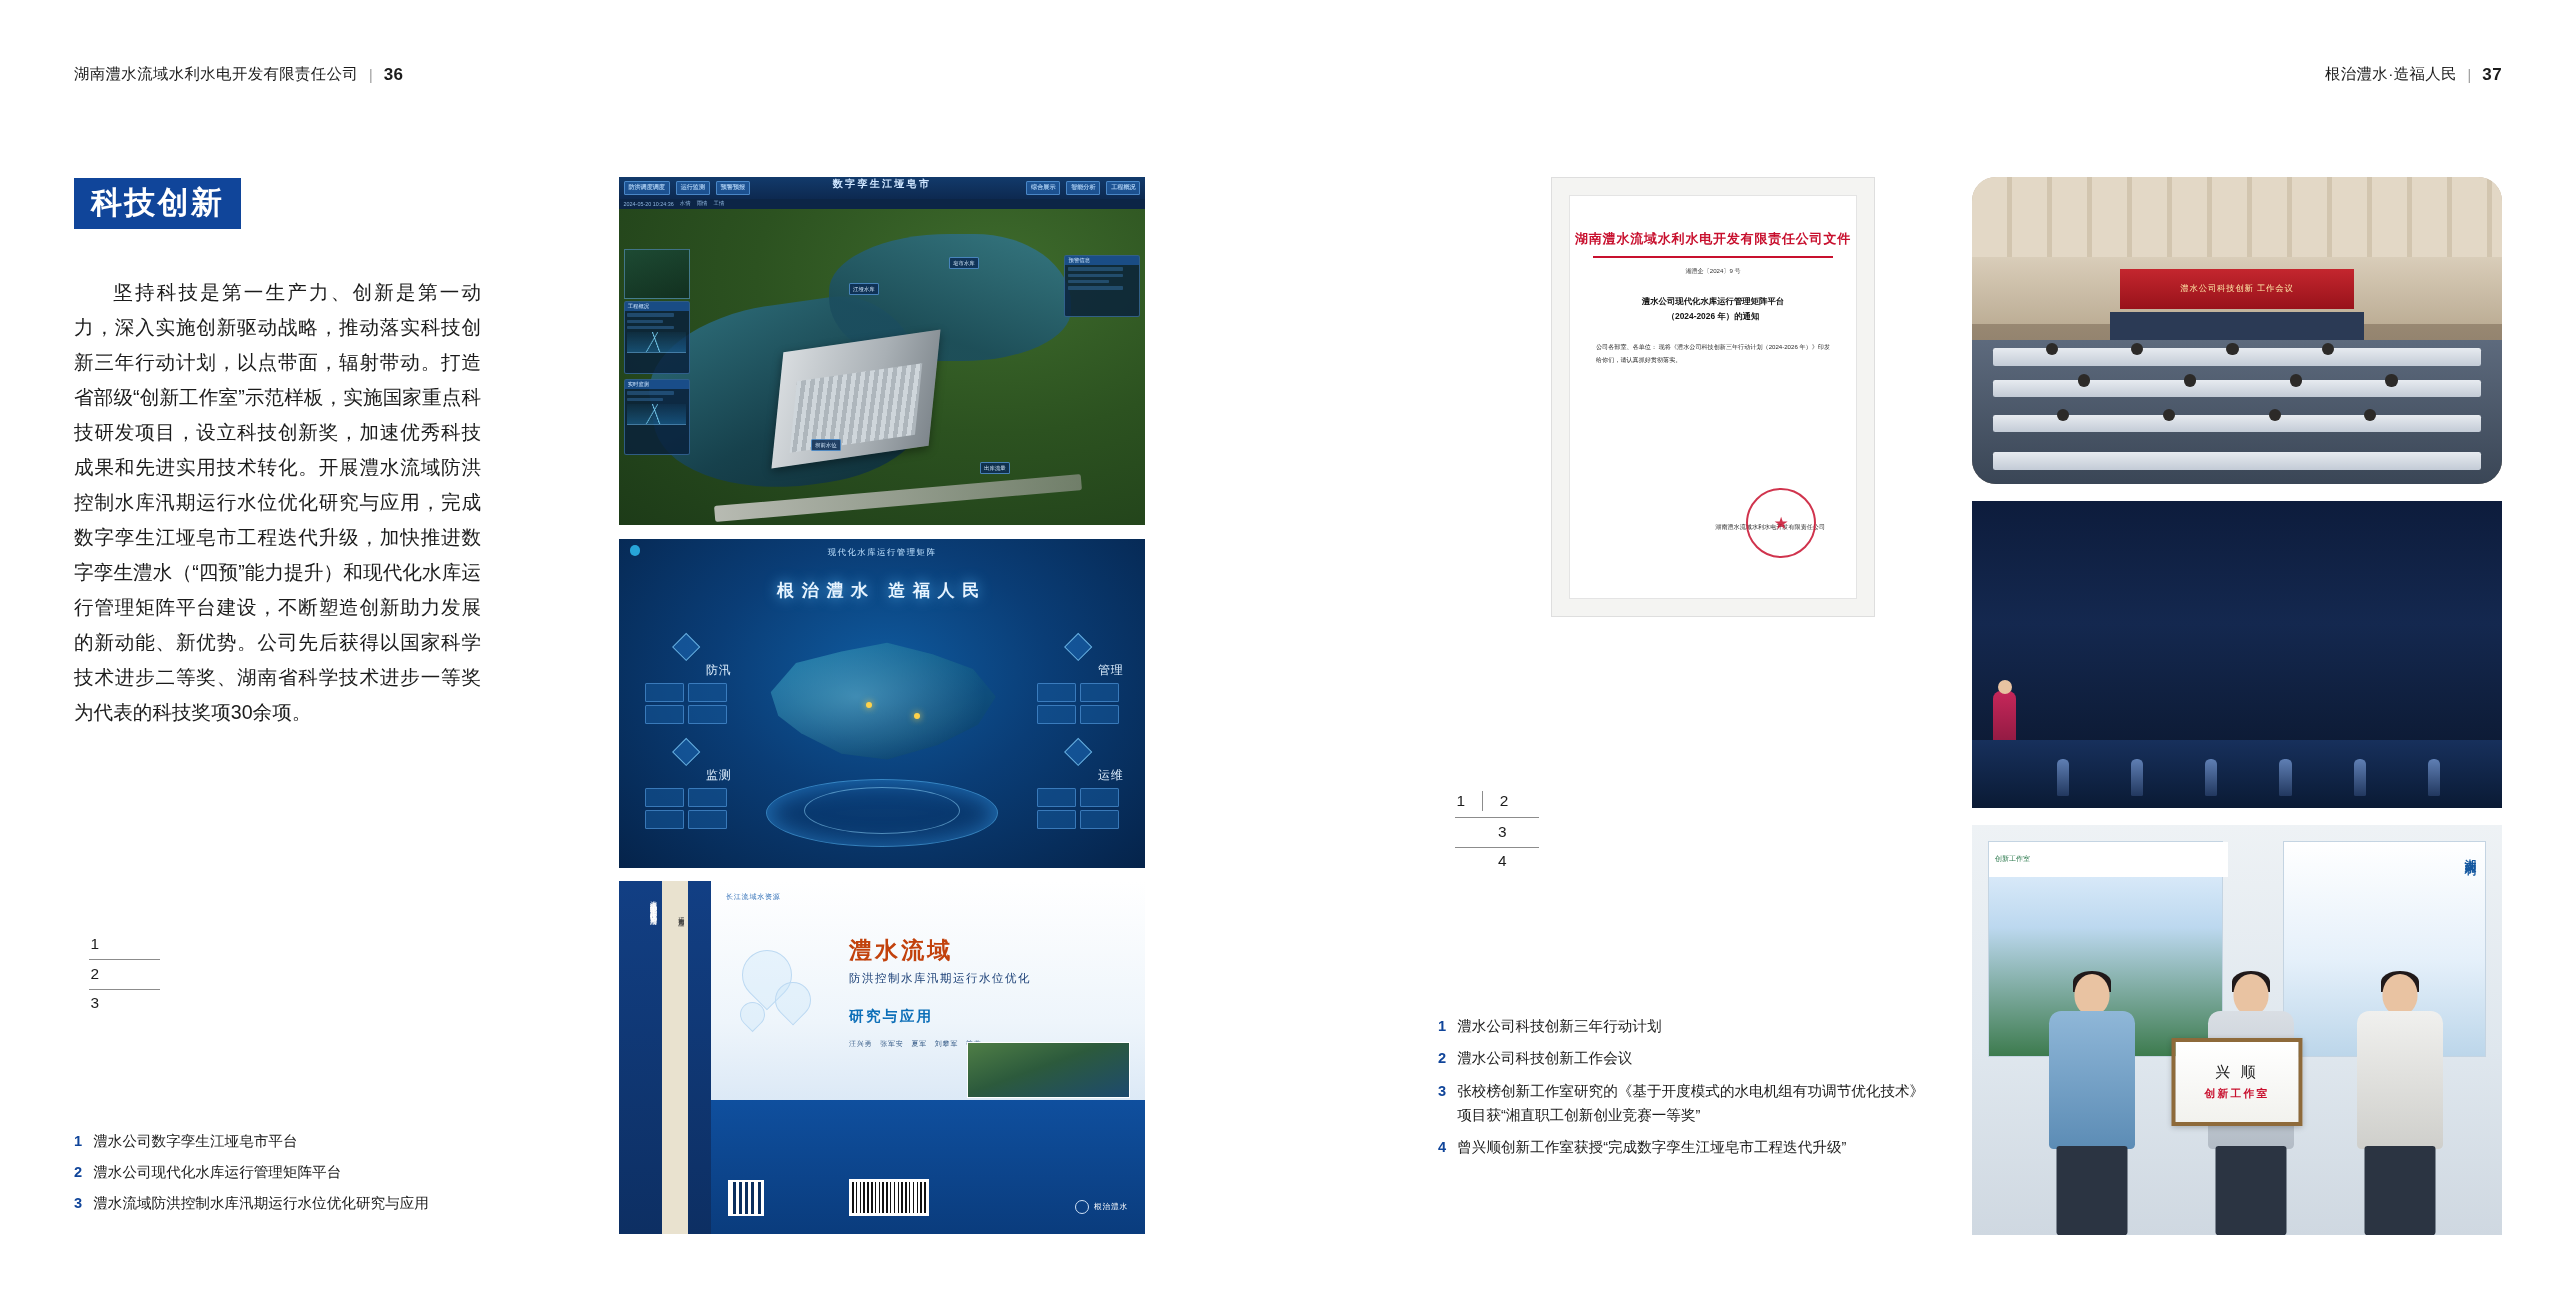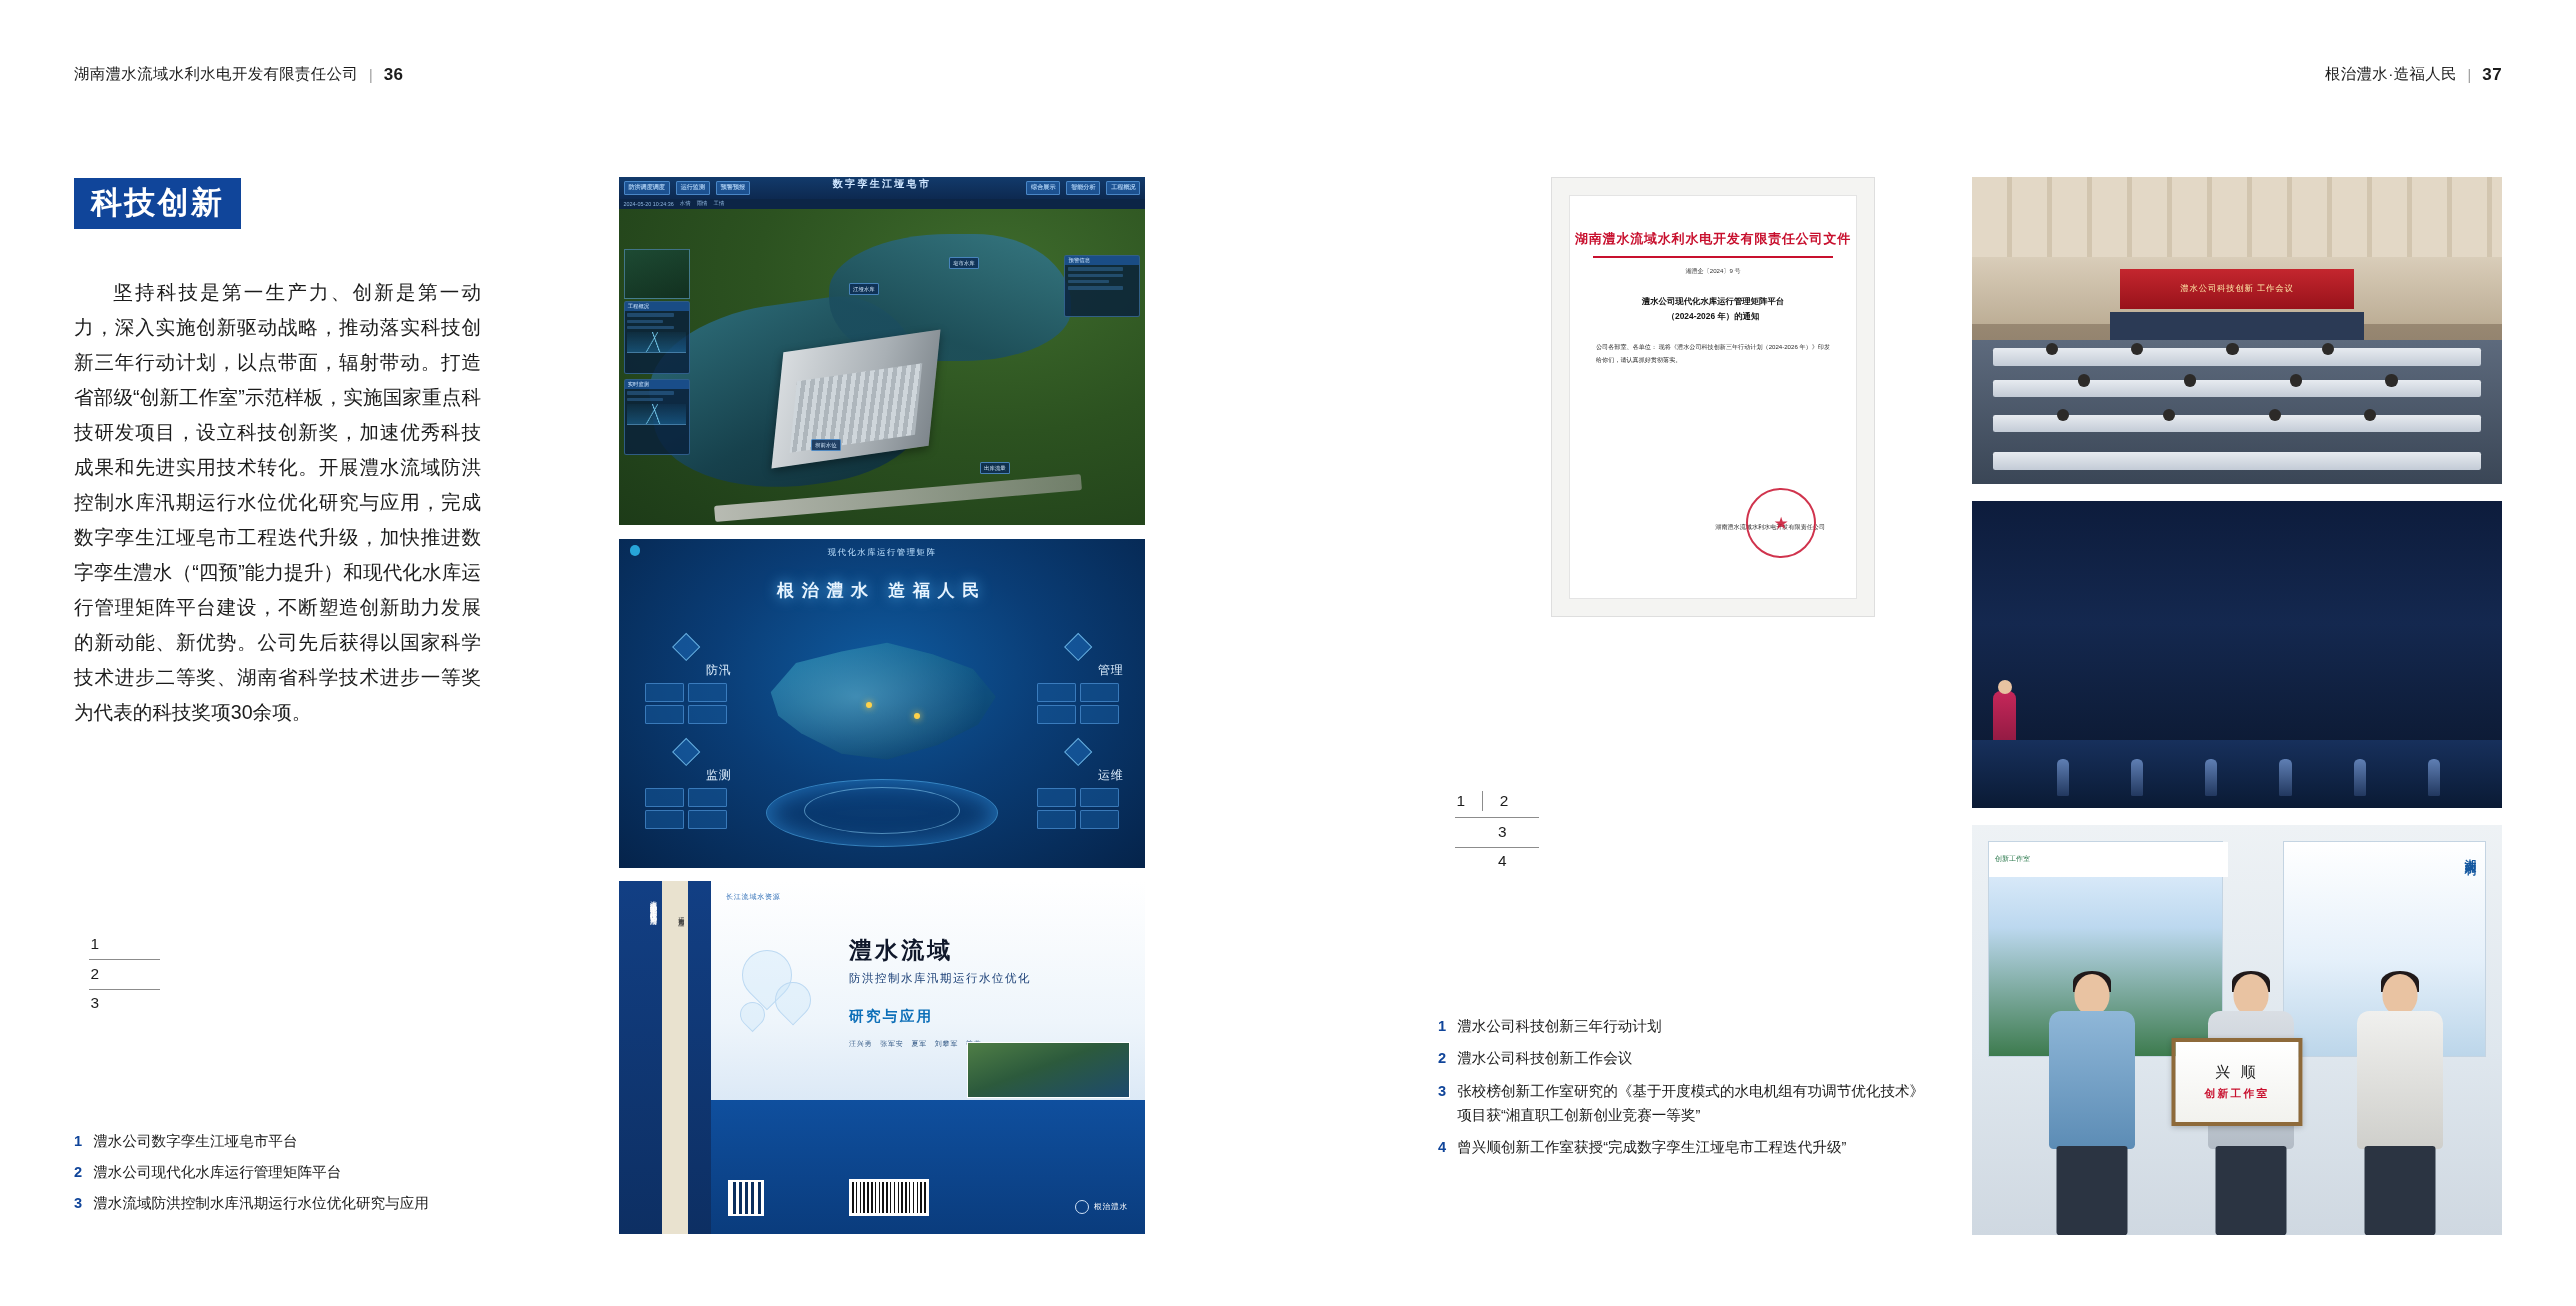--- a/index.html
+++ b/index.html
@@ -344,21 +344,21 @@
   }
   .bk-right {
     position:absolute; left:92px; top:0; right:0; height:100%;
     background:linear-gradient(180deg,#ffffff 0%,#eef5fb 40%,#dce9f6 62%,#0f4f9e 62%,#0a3c7d 100%);
   }
   .bk-topbar {
     position:absolute; left:107px; top:10.7px; font-size:7px; color:#2a6bb5;
     letter-spacing:0.8px;
   }
   .bk-title {
-    position:absolute; left:230px; top:54px; color:#0f172a;
+    position:absolute; left:230px; top:54px; color:#c2410c;
     font-size:23px; font-weight:bold; letter-spacing:3.1px;
   }
   .bk-sub {
     position:absolute; left:230px; top:88px; color:#1b3f76;
     font-size:11.5px; letter-spacing:1.5px; line-height:18.4px;
   }
   .bk-sub2 {
     position:absolute; left:230px; top:126px; color:#0d6fb8;
     font-size:14.6px; font-weight:bold; letter-spacing:2.3px;
   }
@@ -427,21 +427,21 @@
     position:absolute; right:40px; bottom:40px; width:66px; height:66px;
     border:2.3px solid #c8102e; border-radius:50%;
     color:#c8102e; font-size:5.4px;
     display:flex; align-items:center; justify-content:center;
     opacity:0.85;
   }
   .doc-seal .star { font-size:17px; color:#c8102e; }
 
   
   #fig-conf { left:1972px; top:177px; width:530px; height:307px;
-    background:linear-gradient(180deg,#c8b9a4 0%,#a7957d 30%,#6d6152 100%); }
+    background:linear-gradient(180deg,#c8b9a4 0%,#a7957d 30%,#6d6152 100%);border-radius:24px; }
   .cf-ceiling {
     position:absolute; left:0; top:0; width:100%; height:26%;
     background:repeating-linear-gradient(90deg,#e3d8c6 0 35px,#d2c5af 35px 40px);
   }
   .cf-wall {
     position:absolute; left:0; top:26%; width:100%; height:22%;
     background:linear-gradient(180deg,#d9cdb9,#b9a headers 100%);
     background:linear-gradient(180deg,#d9cdb9,#bdae96);
   }
   .cf-banner {

